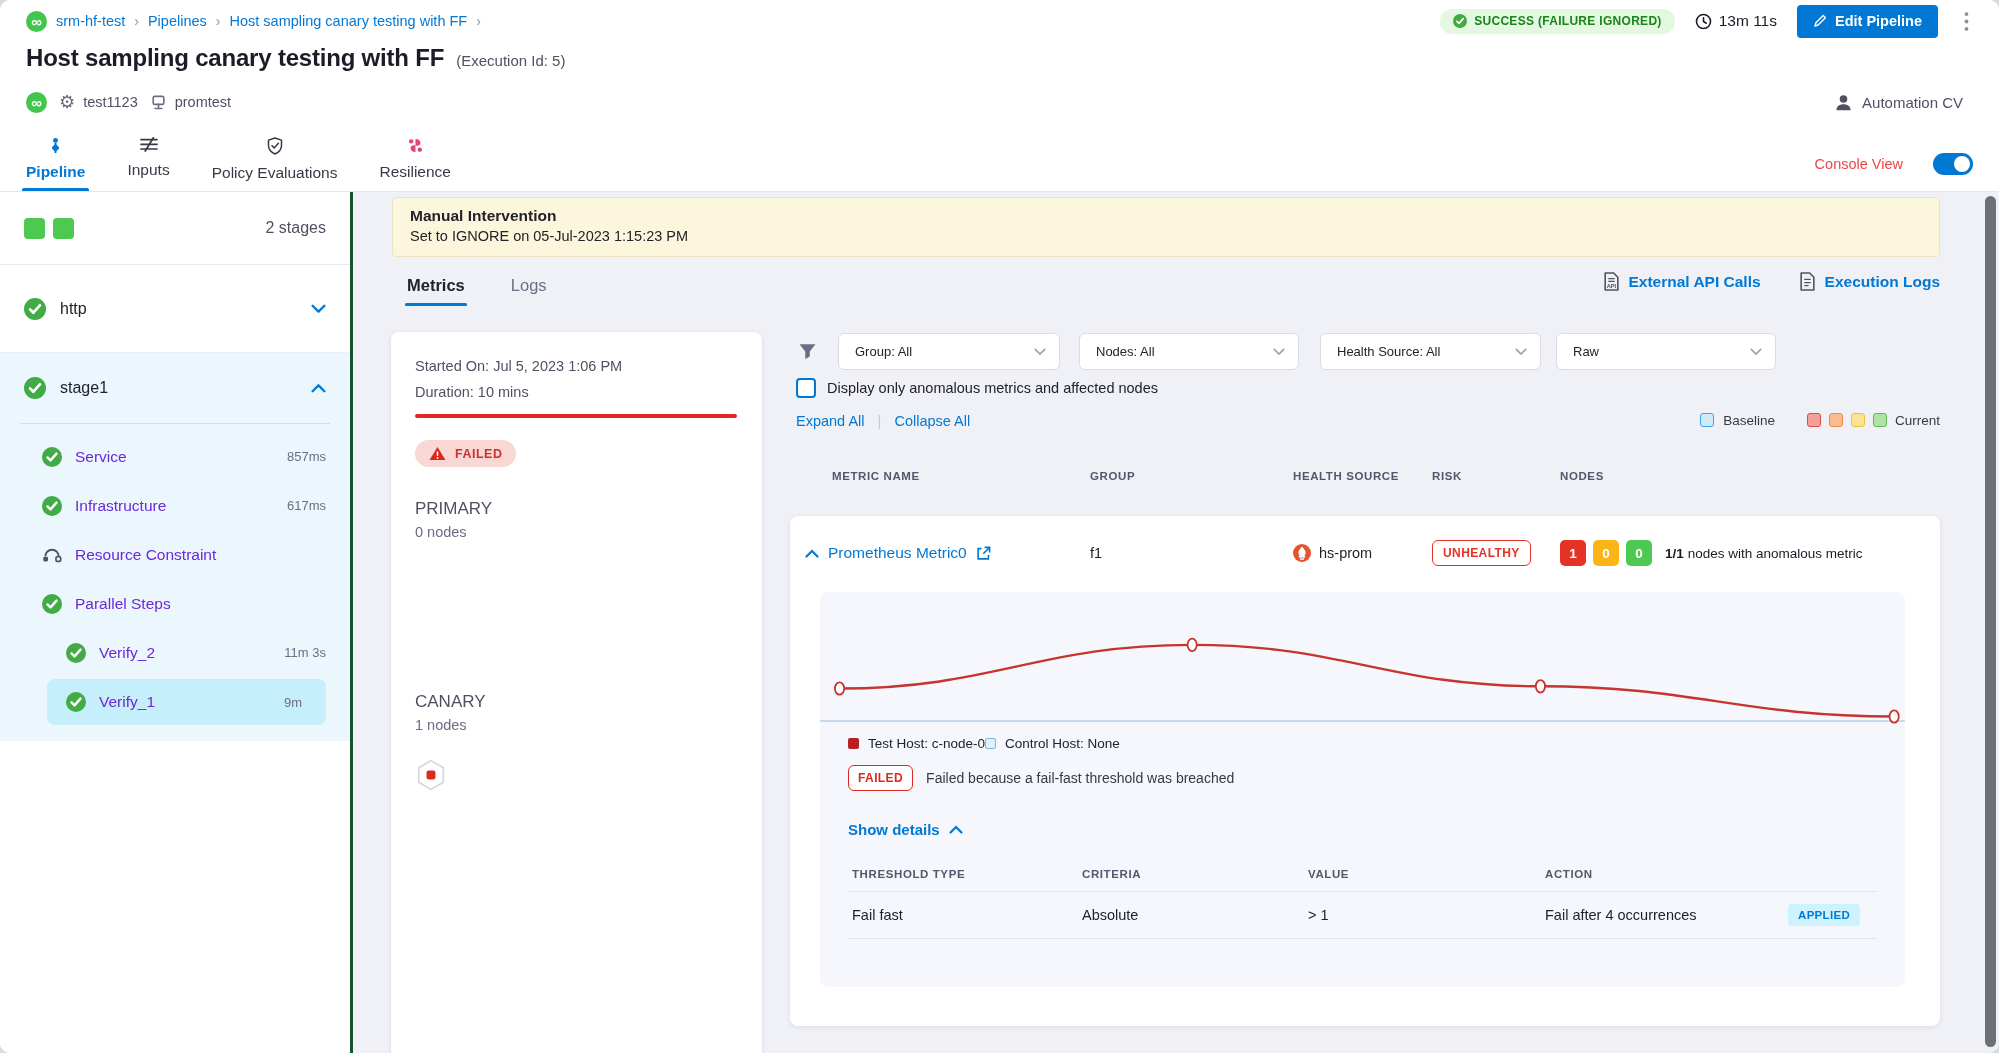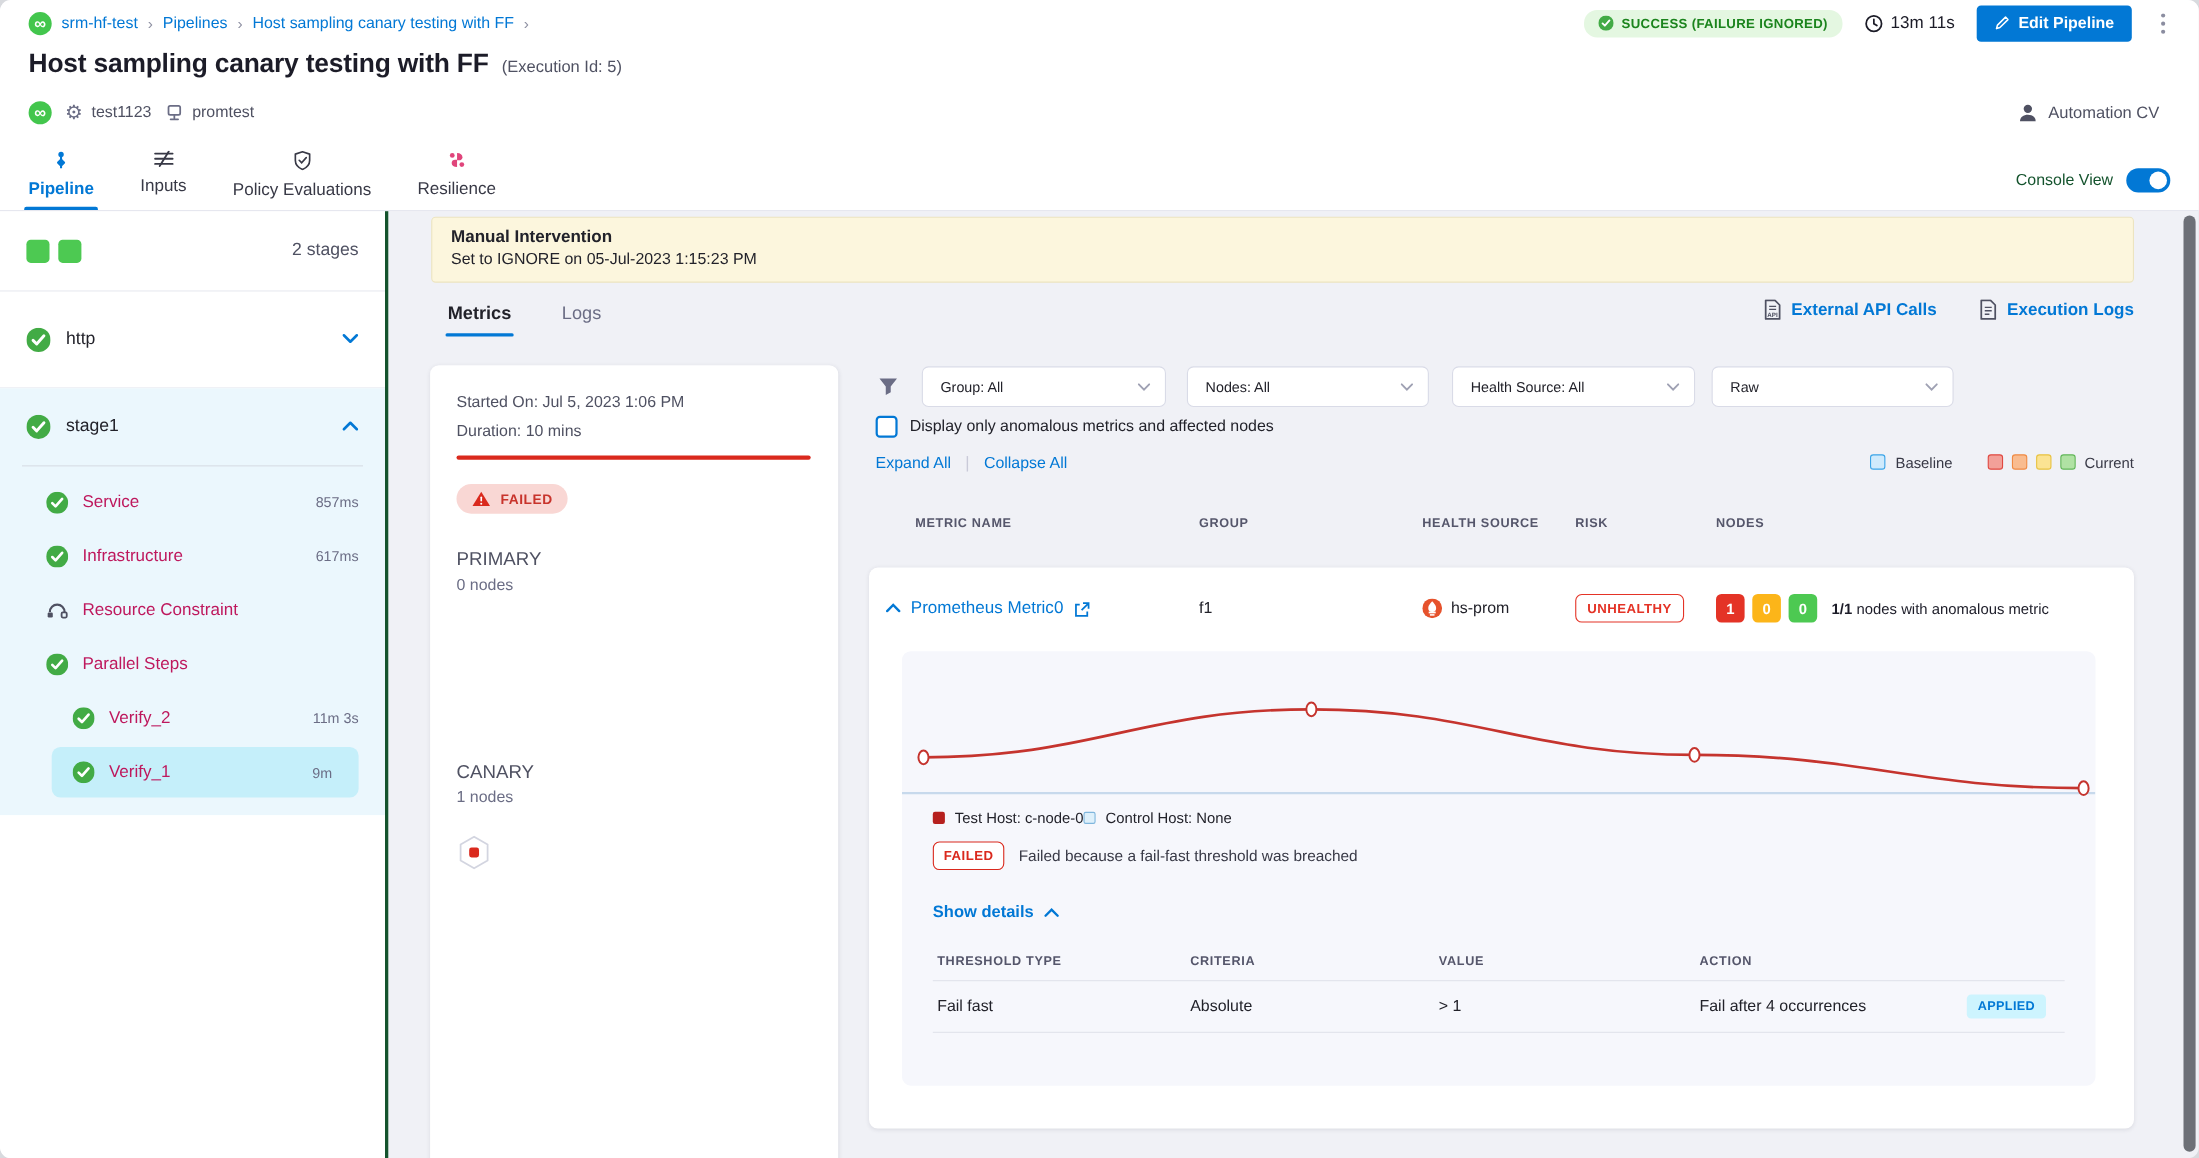--- a/index.html
+++ b/index.html
@@ -22,39 +22,39 @@
   .exec-id { font-size:15px; color:#4f5162; }
   .meta-row { position:absolute; top:88px; left:26px; right:36px; height:28px; display:flex; align-items:center; gap:12px; }
   .meta-item { display:flex; align-items:center; gap:8px; font-size:14.5px; color:#4f5162; }
   .user-chip { margin-left:auto; display:flex; align-items:center; gap:9px; font-size:15px; color:#4f5162; }
   .hlogo { width:21px; height:21px; border-radius:50%; background:#43c64d; color:#fff; font-size:15px; font-weight:bold; display:flex; align-items:center; justify-content:center; line-height:1; }
   .gear { font-size:18px; color:#6b6d85; line-height:1; }
   .tabs-row { position:absolute; left:0; right:0; bottom:0; height:54px; display:flex; align-items:center; padding:0 26px; gap:42px; }
   .tab { position:relative; height:54px; display:flex; align-items:center; gap:9px; font-size:15.5px; color:#383946; cursor:pointer;flex-direction:column; }
   .tab.active { color:#0278d5; font-weight:bold; }
   .tab.active::after { content:""; position:absolute; left:-4px; right:-4px; bottom:0; height:3px; background:#0278d5; border-radius:2px 2px 0 0; }
-  .console-view { margin-left:auto; display:flex; align-items:center; gap:12px; font-size:14.5px; color:#14532d; }
+  .console-view { margin-left:auto; display:flex; align-items:center; gap:30px; font-size:14.5px; color:#ef4444; }
   .toggle { width:40px; height:22px; border-radius:11px; background:#0278d5; position:relative; cursor:pointer; }
   .toggle .knob { position:absolute; top:3px; right:3px; width:16px; height:16px; border-radius:50%; background:#fff; }
 
   
   .sidebar { position:absolute; top:192px; left:0; width:353px; bottom:0; background:#fff; border-right:3px solid #14532d; }
   .stage-summary { height:73px; border-bottom:1px solid #e8e9f0; display:flex; align-items:center; padding:0 24px; gap:8px; }
   .gsq { width:21px; height:21px; border-radius:4px; background:#4dc952; }
   .stage-count { margin-left:auto; font-size:16px; color:#4f5162; }
   .stage-row { display:flex; align-items:center; padding:0 24px; gap:14px; cursor:pointer; }
   .stage-row.http { height:88px; border-bottom:1px solid #eceef4; }
   .stage-label { font-size:16px; color:#22222a; }
   .stage-chev { margin-left:auto; color:#0278d5; }
   .stage-section { background:#ebf7fd; padding-bottom:14px; }
   .stage-row.stage1 { height:70px; }
   .sec-divider { margin:0 20px 8px 20px; border-top:1px solid #d7dde4; }
   .step-row { height:49px; display:flex; align-items:center; padding:0 24px 0 42px; gap:13px; cursor:pointer; }
   .step-row.sub { padding-left:66px; }
-  .step-label { font-size:15.5px; color:#be185d; }
+  .step-label { font-size:15.5px; color:#6d28d9; }
   .step-duration { margin-left:auto; font-size:13px; color:#6b6d85; }
   .step-row.selected { background:#c5effa; border-radius:8px; margin:2px 24px 2px 47px; padding-left:19px; height:46px; }
   .ckc { width:22px; height:22px; flex:none; }
   .ckc.sm { width:20px; height:20px; }
 
   
   .content { position:absolute; top:192px; left:353px; right:0; bottom:0; }
   .banner { position:absolute; top:5px; left:39px; width:1548px; height:60px; background:#fcf6dd; border:1px solid #ece4c0; border-radius:4px; padding:9px 17px; }
   .banner-title { font-size:15.5px; font-weight:bold; color:#22222a; }
   .banner-msg { font-size:14.5px; color:#22222a; margin-top:3px; }
@@ -92,21 +92,21 @@
   .lsq.c2 { background:#f9bc90; border:1.5px solid #ef8a44; }
   .lsq.c3 { background:#fbe393; border:1.5px solid #e8c241; }
   .lsq.c4 { background:#b0e2a4; border:1.5px solid #62b75a; }
   .legend-gap { width:16px; }
 
   .mt-headers { position:absolute; top:278px; left:437px; width:1150px; display:grid; grid-template-columns:258px 203px 139px 128px 1fr; padding-left:42px; }
   .mt-headers span, .dt-head span { font-size:11.5px; font-weight:bold; color:#55566b; letter-spacing:.6px; }
 
   .metric-card { position:absolute; top:324px; left:437px; width:1150px; height:510px; background:#fff; border-radius:8px; box-shadow:0 1px 4px rgba(40,41,61,.10); }
   .mrow { height:74px; display:grid; grid-template-columns:285px 203px 139px 128px 1fr; align-items:center; padding-left:15px; }
-  .mname-cell { display:flex; align-items:flex-end; gap:9px; }
+  .mname-cell { display:flex; align-items:center; gap:9px; }
   .mname { color:#0278d5; font-size:15.5px; cursor:pointer; }
   .mgroup { font-size:14.5px; color:#22222a; }
   .mhealth { display:flex; align-items:center; gap:8px; font-size:14.5px; color:#22222a; }
   .risk-badge { display:inline-block; border:1.5px solid #e43326; color:#e43326; font-size:12px; font-weight:bold; letter-spacing:.4px; border-radius:6px; padding:5px 10px; background:#fff; }
   .nodes-cell { display:flex; align-items:center; gap:7px; }
   .cnt { width:26px; height:26px; border-radius:5px; color:#fff; font-size:13.5px; font-weight:bold; display:flex; align-items:center; justify-content:center; }
   .cnt.red { background:#e43326; } .cnt.amber { background:#fcb519; } .cnt.green { background:#4dc952; }
   .nodes-text { font-size:13.5px; color:#1c1c28; margin-left:6px; }
   .nodes-text b { margin-right:4px; }
 

